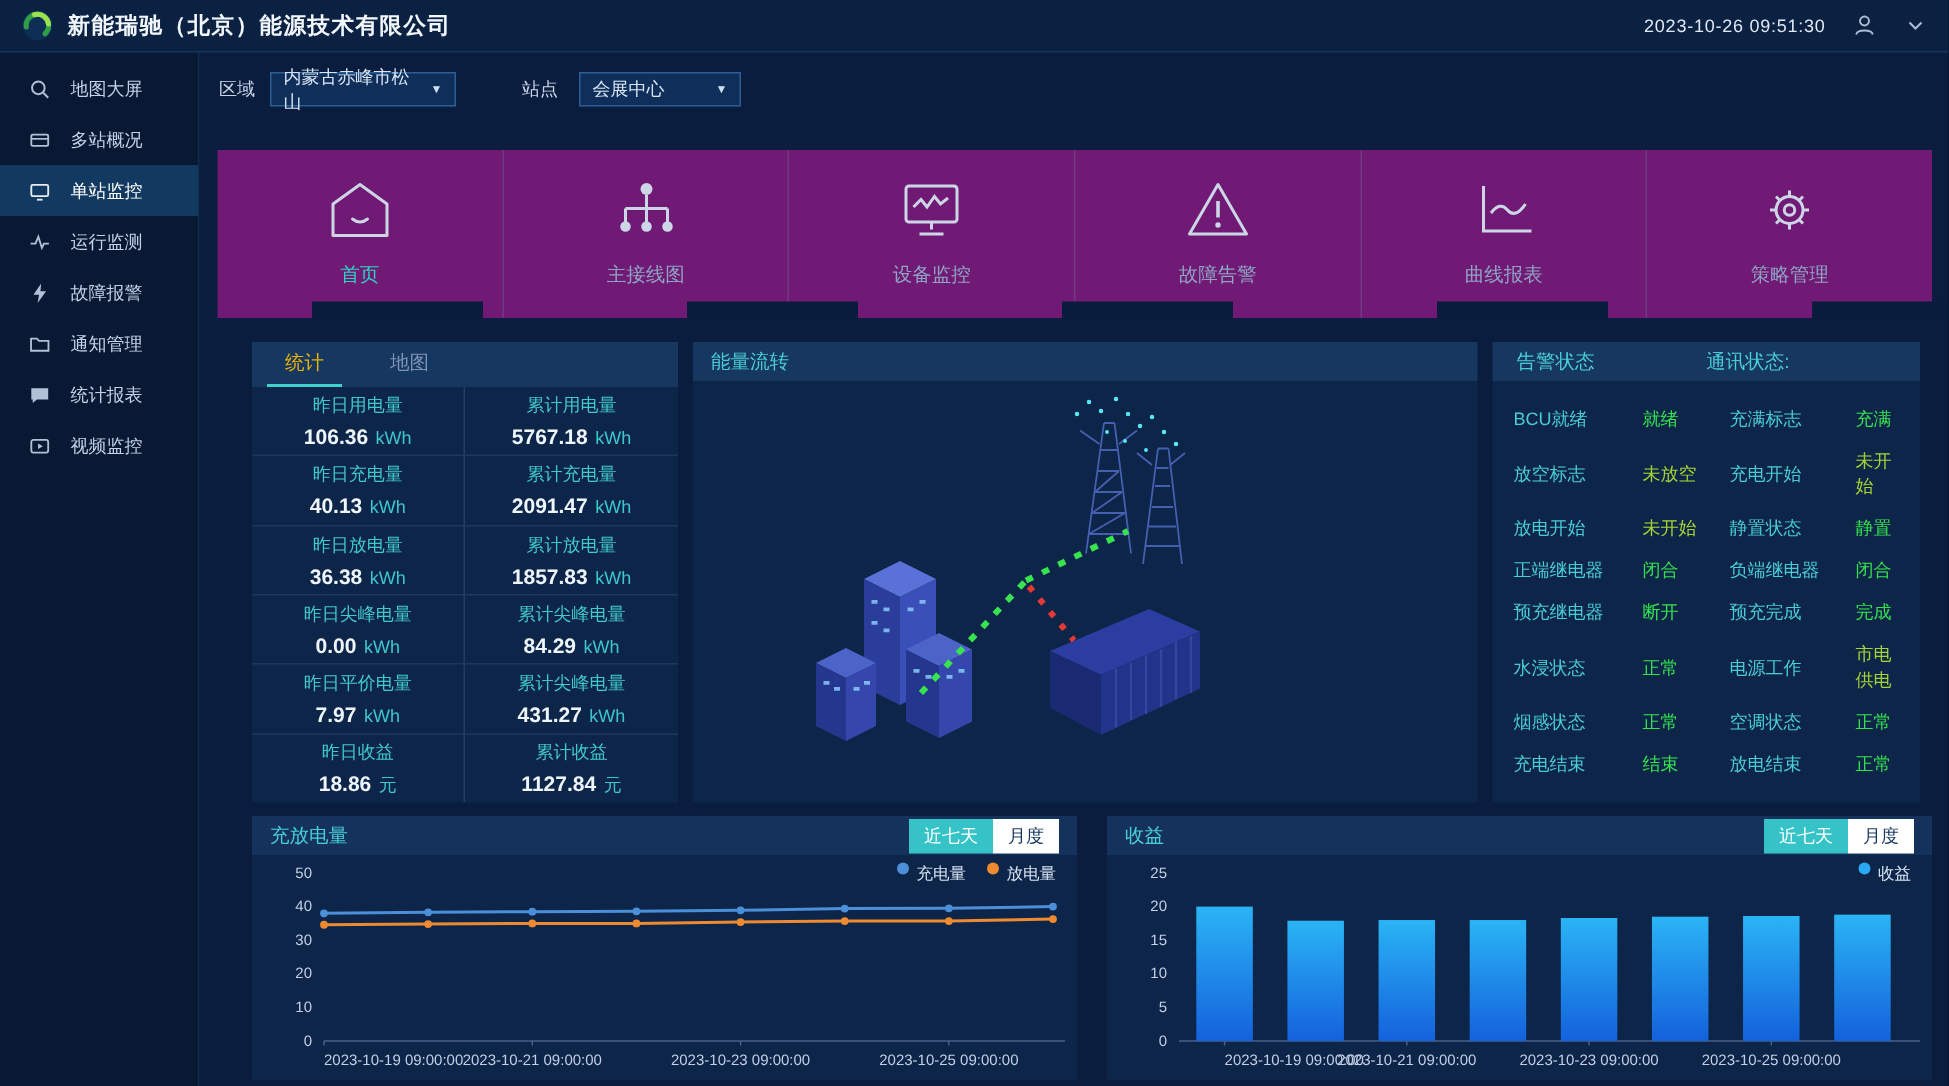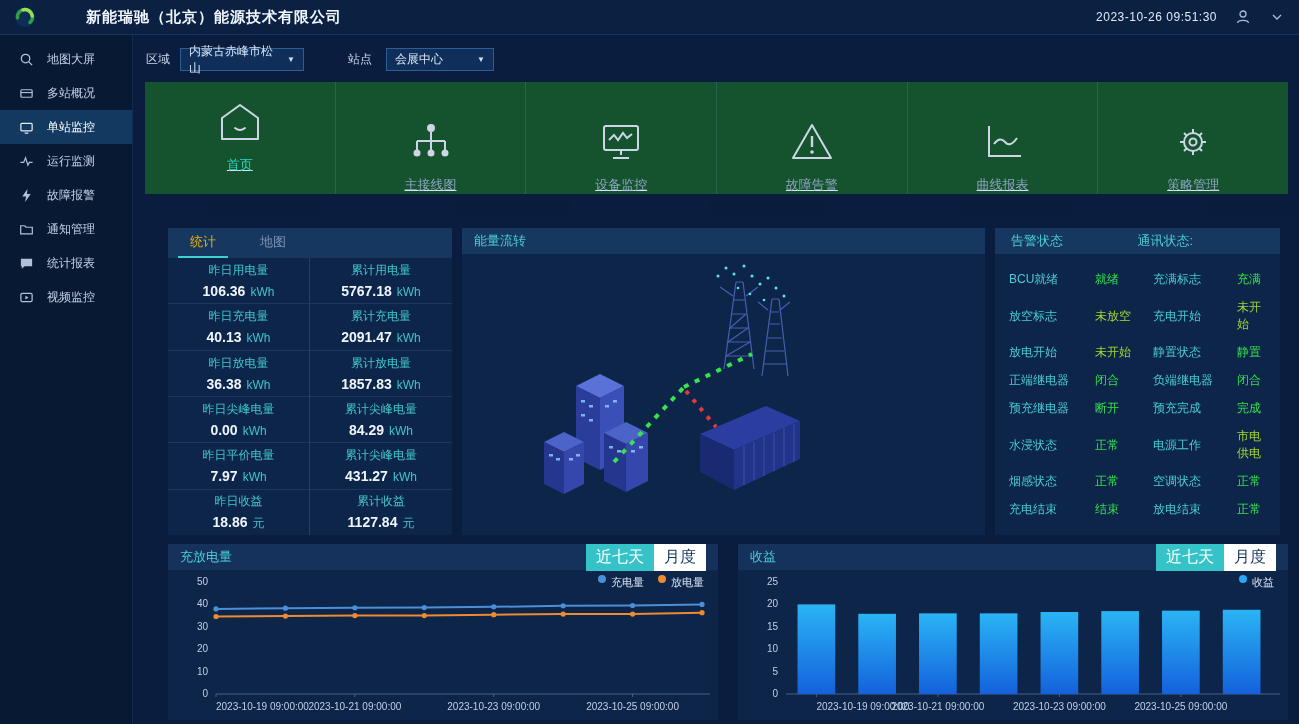--- a/index.html
+++ b/index.html
@@ -3,43 +3,43 @@
 <meta charset="utf-8">
 <style>
   html,body{margin:0;padding:0;background:#06142a;}
   *{box-sizing:border-box;}
   #app{position:relative;width:1299px;height:724px;overflow:hidden;
        background:#0a1d3e;font-family:"Liberation Sans","DejaVu Sans",sans-serif;color:#d7e4f4;}
   
   .header{position:absolute;top:0;left:0;width:1299px;height:35px;background:#0b2142;
           border-bottom:1px solid #16335f;display:flex;align-items:center;padding:0 14px;z-index:5;}
   .logo{width:22px;height:22px;margin-right:9px;flex:0 0 auto;}
-  .company{font-size:15px;font-weight:bold;color:#f2f7ff;letter-spacing:1px;margin-left:41px;}
+  .company{font-size:15px;font-weight:bold;color:#f2f7ff;letter-spacing:1px;}
   .hd-right{margin-left:auto;display:flex;align-items:center;gap:18px;}
   .hd-time{font-size:12px;color:#dfe8f5;letter-spacing:.5px;}
   .hd-ic{width:16px;height:16px;opacity:.85;}
   
   .sidebar{position:absolute;top:35px;left:0;width:133px;bottom:0;background:#081a33;
            border-right:1px solid #122a4e;padding-top:7px;z-index:4;}
   .side-item{height:34px;display:flex;align-items:center;gap:13px;padding-left:19px;
              color:#c3d2e8;font-size:12px;cursor:pointer;}
   .side-item .si{width:15px;height:15px;flex:0 0 auto;opacity:.9;}
   .side-item.active{background:#123a60;color:#ffffff;}
   
   .filters{position:absolute;left:146px;top:48px;display:flex;align-items:center;gap:10px;font-size:12px;color:#c9d6ea;}
   .select{display:flex;align-items:center;justify-content:space-between;height:23px;
           background:#0f2f5a;border:1px solid #2a5e96;color:#d7e4f4;padding:0 8px;cursor:pointer;}
   .select .arr{font-size:8px;color:#cfe0f4;margin-left:8px;}
   .sel-region{width:124px;}
   .sel-site{width:108px;margin-left:4px;}
   .flabel2{margin-left:34px;}
   
-  .navcard{position:absolute;left:145px;top:82px;width:1143px;height:112px;background:#14532d;display:flex;text-decoration:underline;}
+  .navcard{position:absolute;left:145px;top:100px;width:1143px;height:112px;background:#701a75;display:flex;}
   .nav-item{flex:1;display:flex;flex-direction:column;align-items:center;justify-content:center;gap:14px;cursor:pointer;}
-  .nav-item + .nav-item{border-left:1px solid rgba(110,135,175,.28);justify-content:flex-end;}
+  .nav-item + .nav-item{border-left:1px solid rgba(110,135,175,.28);}
   .nav-item .ni{width:44px;height:40px;}
   .nav-item .nl{font-size:13px;color:#8fa3c3;}
   .nav-item.active .nl{color:#2ed5c5;}
   .partials{position:absolute;left:145px;top:201px;width:1143px;height:14px;}
   .partials div{position:absolute;top:0;height:13px;width:114px;background:#091c3b;}
   
   .panel{position:absolute;background:#0d2549;}
   .panel-hd{height:26px;background:#16375f;display:flex;align-items:center;padding:0 12px;
             color:#49cdd6;font-size:13px;}
   
@@ -67,21 +67,21 @@
   .st-label{color:#49ccd4;}
   .st-val{font-size:12px;}
   .tone-green{color:#35e14f;}
   .tone-lime{color:#a3d435;}
   
   .chart-panel{width:550px;height:176px;top:544px;}
   .p-chartL{left:168px;}
   .p-chartR{left:738px;}
   .chart-hd{height:26px;background:#15325c;display:flex;align-items:center;padding:0 12px;color:#49cdd6;font-size:13px;}
   .range{margin-left:auto;display:flex;}
-  .rb{font-size:16px;padding:3px 10px;cursor:pointer;}
+  .rb{font-size:12px;padding:3px 10px;cursor:pointer;}
   .rb.active{background:#35c3c8;color:#ffffff;}
   .rb.idle{background:#ffffff;color:#15355e;}
   .legend{position:absolute;top:31px;right:14px;display:flex;gap:14px;align-items:center;z-index:2;}
   .lg-item{display:flex;gap:5px;font-size:11px;color:#d6e2f2;cursor:pointer;}
   .lg-dot{width:8px;height:8px;border-radius:50%;}
   .chart-svg{position:absolute;left:0;top:26px;}
   .tick{fill:#c2cfe6;font-size:10px;font-family:"Liberation Sans",sans-serif;}
   .axis{stroke:#4a5f86;stroke-width:1;}
 </style>
 </head>

